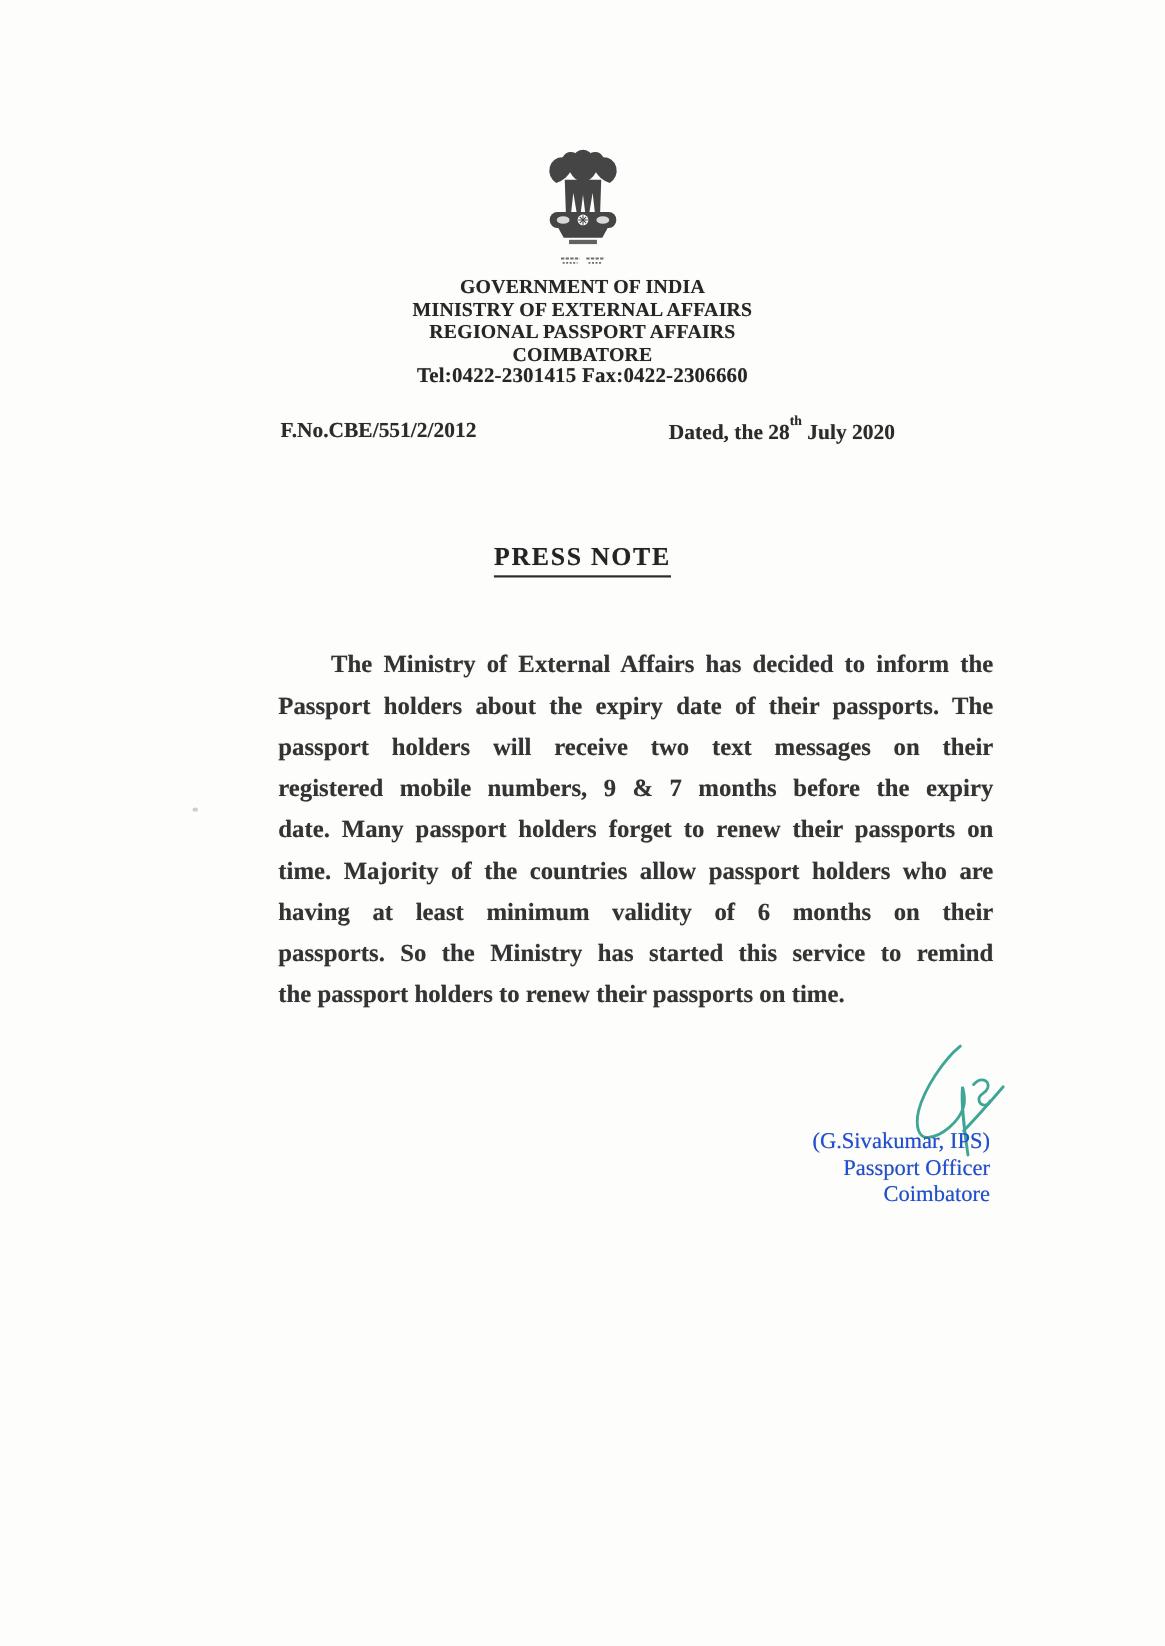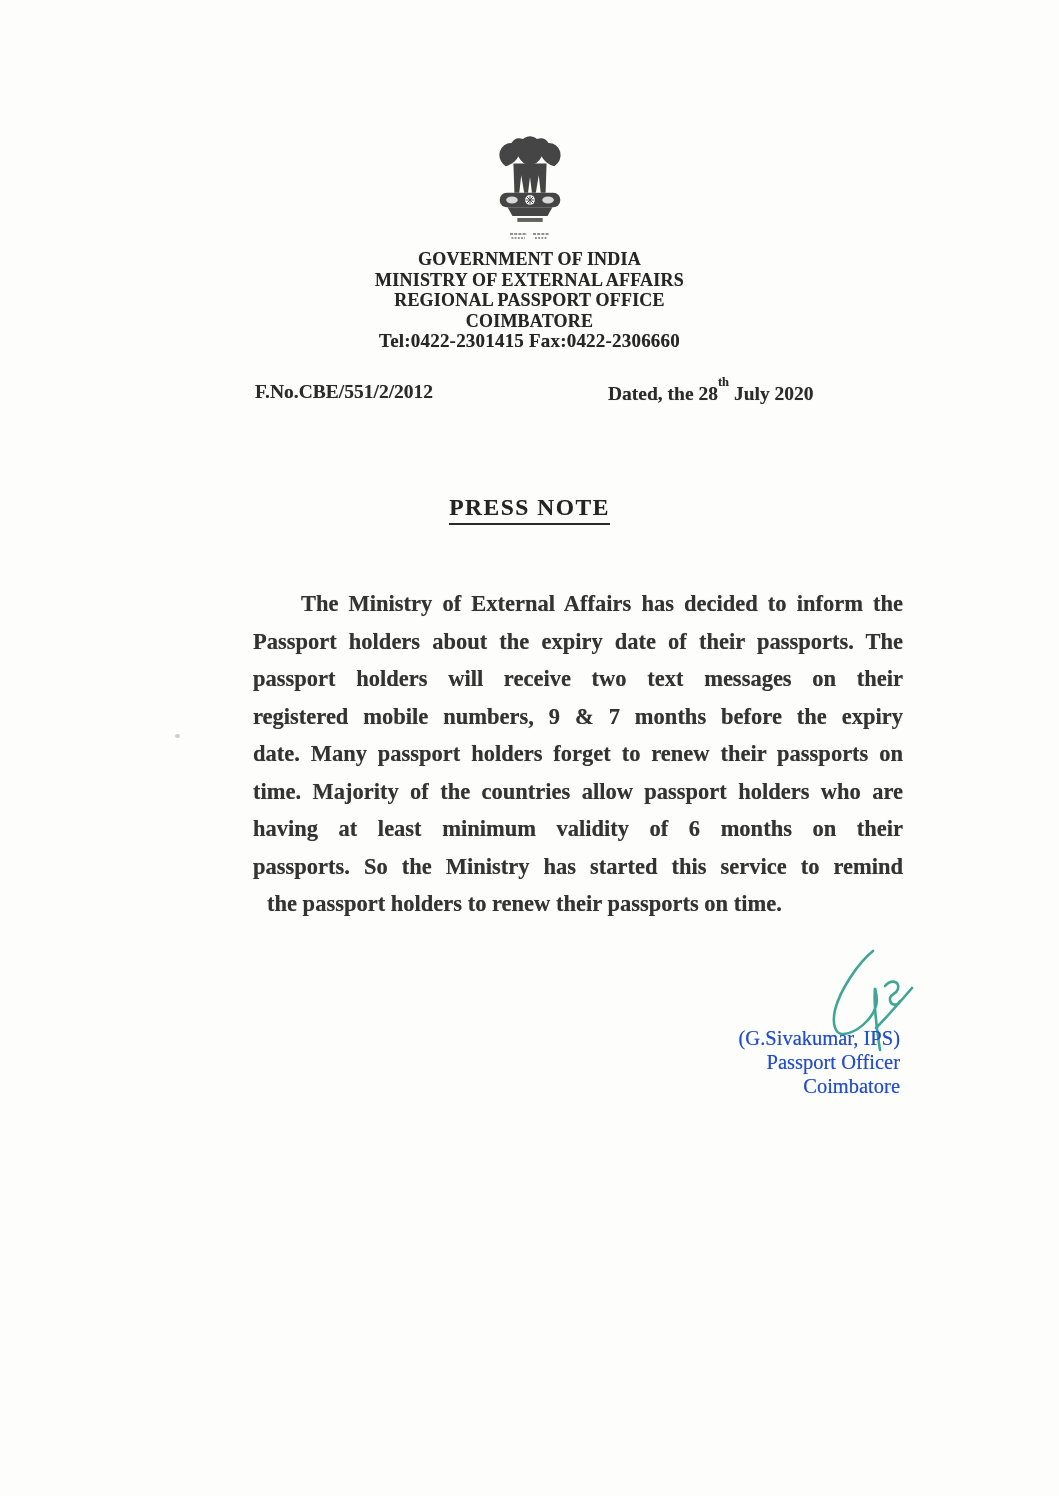--- a/index.html
+++ b/index.html
@@ -44,21 +44,21 @@
     border-bottom:2.5px solid #2b2b2b; padding-bottom:2px;text-align:right;
   }
 
   
   .body-block {
     position:absolute; top:585px; left:253px; width:650px;
     font-size:22.5px; line-height:37.5px; color:#333;font-weight:bold;
   }
   .bline { text-align:justify; text-align-last:justify; white-space:normal; }
   .bline.first { text-indent:48px; }
-  .bline.last  { text-align-last:left;margin-left:14px; }
+  .bline.last  { text-align-last:left; }
 
   
   .sig-ink { position:absolute; left:788px; top:938px; }
   .sig-block {
     position:absolute; top:1026px; right:159px;
     text-align:right; font-size:20.5px; line-height:24px; color:#1d4ed8;
   }
 
   
   .speck { position:absolute; left:175px; top:734px; width:5px; height:4px;
@@ -116,21 +116,21 @@
             <path d="M2.5 6 H16" stroke-dasharray="1.8 1.4"></path>
             <path d="M24 2 H40" stroke-dasharray="3 1.2"></path>
             <path d="M26 6 H38" stroke-dasharray="1.8 1.4"></path>
           </g>
         </svg>
       </span>
     </div>
     <div class="letterhead-lines">
       <div class="lh-line">GOVERNMENT OF INDIA</div>
       <div class="lh-line">MINISTRY OF EXTERNAL AFFAIRS</div>
-      <div class="lh-line">REGIONAL PASSPORT OFFICE</div>
+      <div class="lh-line">REGIONAL PASSPORT AFFAIRS</div>
       <div class="lh-line">COIMBATORE</div>
       <div class="lh-line tel">Tel:0422-2301415 Fax:0422-2306660</div>
     </div>
   </div>
 
   <div class="ref-row">
     <span class="file-no">F.No.CBE/551/2/2012</span>
     <span class="date-line"><span>Dated, the 28</span><sup>th</sup><span> July 2020</span></span>
   </div>
 

